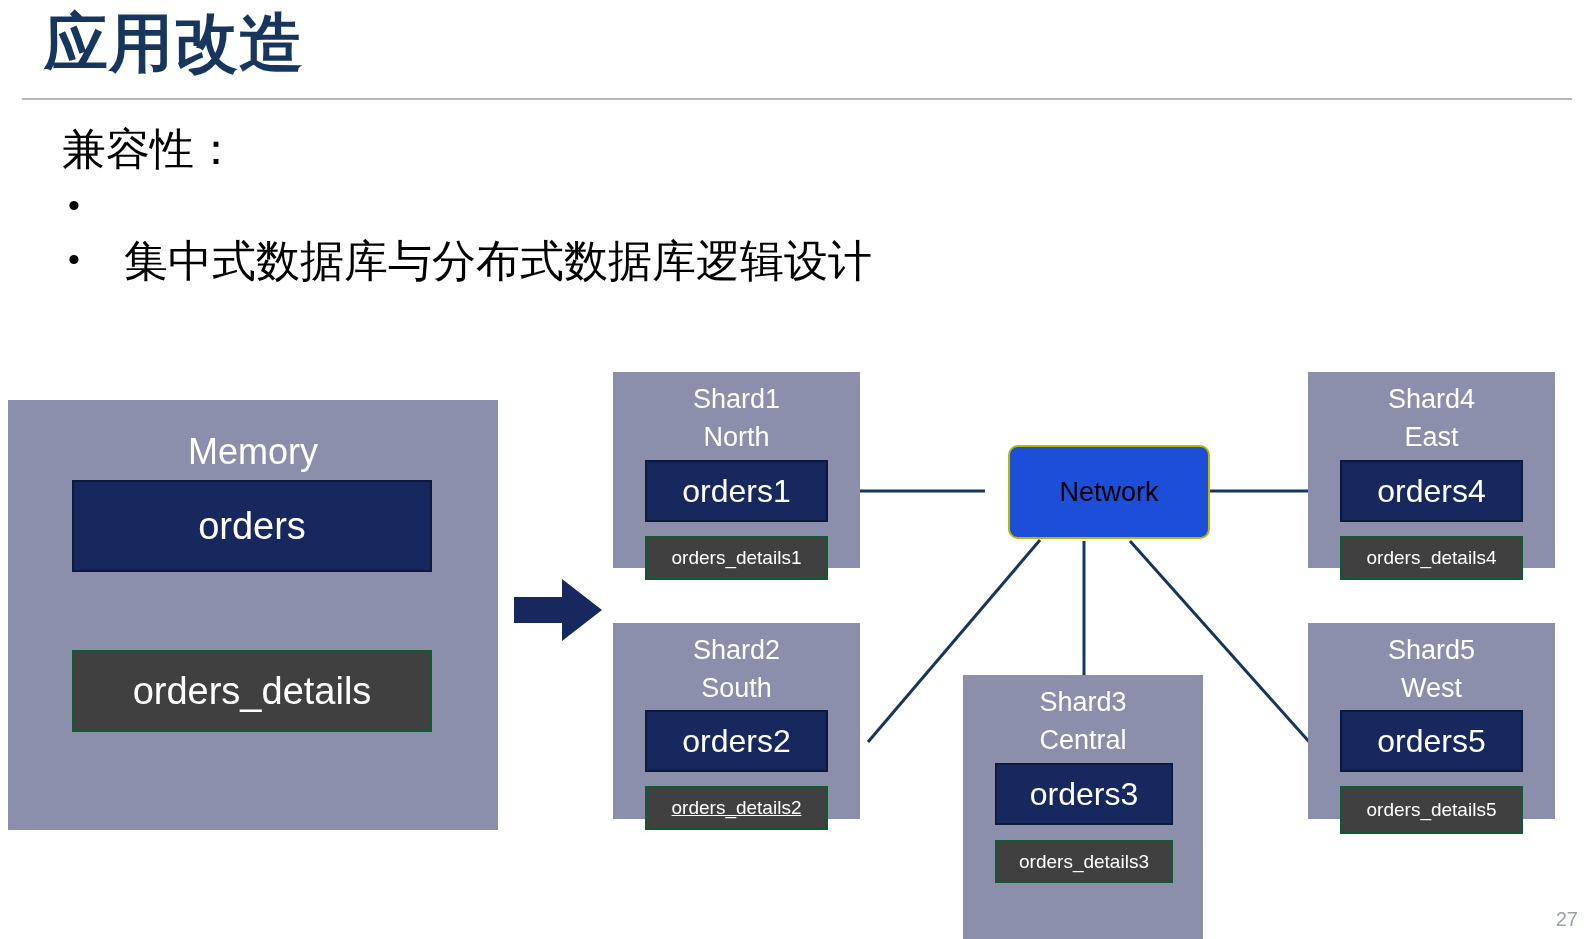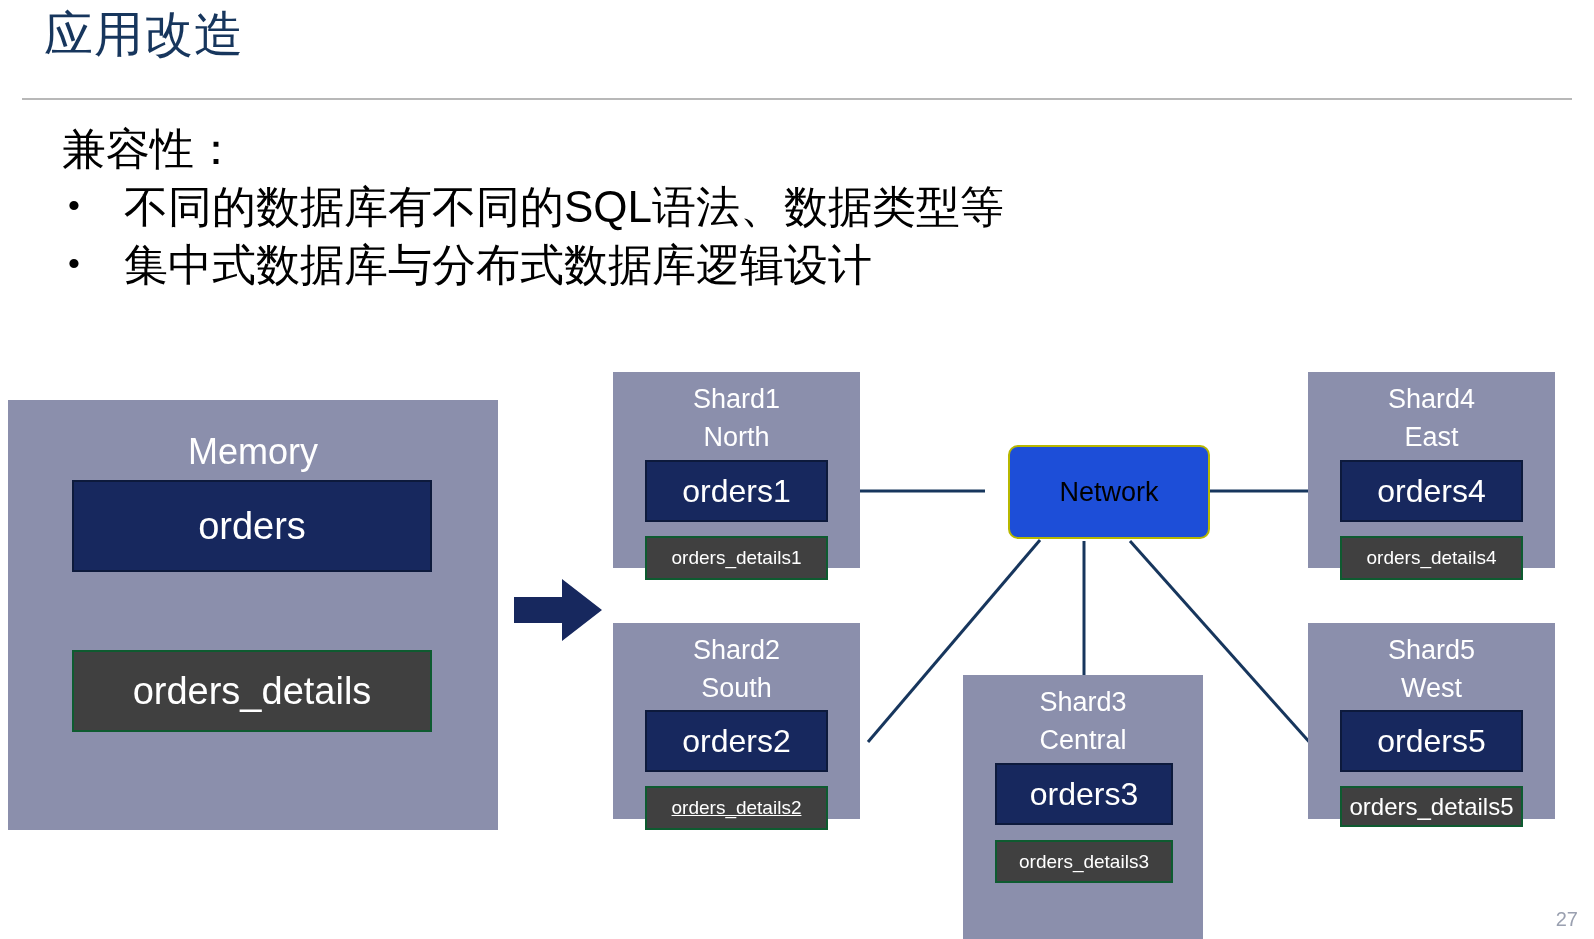--- a/index.html
+++ b/index.html
@@ -13,23 +13,23 @@
     position: relative;
     font-family: "Liberation Sans", sans-serif;
     overflow: hidden;
   }
 
   
   #slide-title {
     position: absolute;
     left: 44px;
     top: 8px;
-    font-size: 49px;
+    font-size: 64px;
     color: #17365D;
-    font-weight: normal;
+    font-weight: bold;
     letter-spacing: 1px;
     line-height: 1.1;
   }
   #title-rule {
     position: absolute;
     left: 22px;
     top: 98px;
     width: 1550px;
     height: 2px;
     background: #B8B8B8;
@@ -148,21 +148,21 @@
   #shard3-details { left: 995px; top: 480px; width: 178px; height: 43px; font-size: 19px; }
 
   
   #shard4-panel { left: 1308px; top: 12px; width: 247px; height: 196px; }
   #shard4-orders { left: 1340px; top: 100px; width: 183px; height: 62px; font-size: 32px; }
   #shard4-details { left: 1340px; top: 176px; width: 183px; height: 44px; font-size: 19px; }
 
   
   #shard5-panel { left: 1308px; top: 263px; width: 247px; height: 196px; }
   #shard5-orders { left: 1340px; top: 350px; width: 183px; height: 62px; font-size: 32px; }
-  #shard5-details { left: 1340px; top: 426px; width: 183px; height: 41px; font-size: 24px; }
+  #shard5-details { left: 1340px; top: 426px; width: 183px; height: 48px; font-size: 19px; }
 
   
   #network-node {
     position: absolute;
     left: 983px;
     top: 85px;
     width: 202px;
     height: 94px;
     background: #1d4ed8;
     border: 2px solid #B8B800;
@@ -188,21 +188,20 @@
 </head>
 <body>
 
 <div id="slide-title">应用改造</div>
 <div id="title-rule"></div>
 
 <div id="body-text">
   <div class="body-line">兼容性：</div>
   <div class="bullet-row">
     <span class="bullet-dot">•</span>
-    <span class="bullet-text">不同的数据库有不同的SQL语法、数据类型等</span>
   </div>
   <div class="bullet-row">
     <span class="bullet-dot">•</span>
     <span class="bullet-text">集中式数据库与分布式数据库逻辑设计</span>
   </div>
 </div>
 
 <div id="diagram">
 
   <svg id="connector-svg" viewBox="0 0 1594 580">

